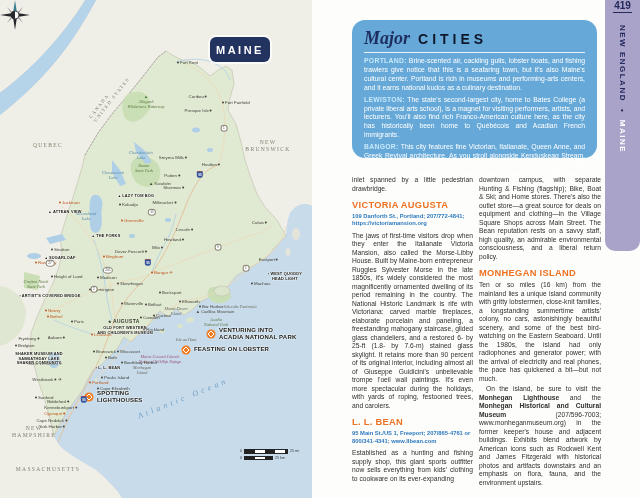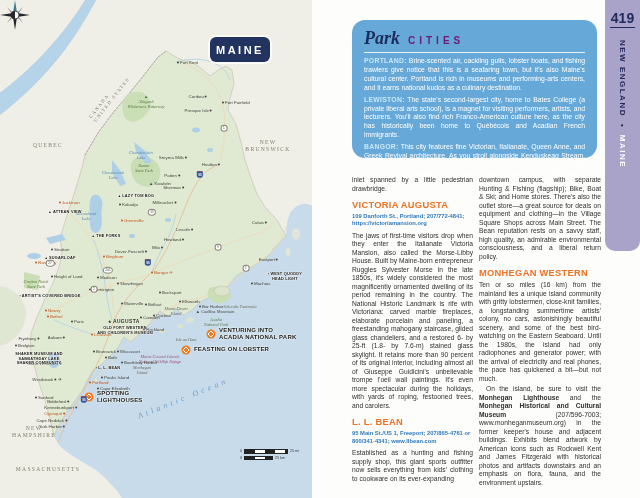--- a/index.html
+++ b/index.html
@@ -53,28 +53,28 @@
   .sb-row{display:flex;align-items:center;gap:2px;margin-bottom:2px;}
   .sb-bar{height:2.5px;border:0.5px solid #222;background:repeating-linear-gradient(90deg,#222 0 10px,#fff 10px 20px);}
   .sb-bar.mi{width:42px;}
   .sb-bar.km{width:27px;}
 
   
   #cities-box{position:absolute;left:352px;top:20px;width:245px;height:138px;background:#66a9d8;border-radius:13px;
         padding:8px 12px 0;box-sizing:border-box;color:#fff;}
   #cities-head{display:flex;align-items:baseline;border-bottom:1px solid rgba(255,255,255,.85);padding-bottom:3px;margin-bottom:4px;}
   #cities-script{font-family:"Liberation Serif",serif;font-style:italic;font-weight:bold;font-size:18px;color:#1d2d5e;}
-  #cities-title{font-size:10px;font-weight:bold;letter-spacing:4px;margin-left:8px;color:#701a75;}
+  #cities-title{font-size:14px;font-weight:bold;letter-spacing:4px;margin-left:8px;color:#0f172a;}
   .city-para{margin:0 0 3px;font-size:6.8px;line-height:8.9px;text-align:justify;}
   .city-name{font-weight:bold;color:#c6e8fa;letter-spacing:.3px;}
 
   
   #tab{position:absolute;left:605px;top:0;width:35px;height:251px;background:#a9a2c9;border-radius:0 0 10px 10px;
         display:flex;flex-direction:column;align-items:center;}
-  #page-num{margin-top:10px;font-size:14px;font-weight:bold;color:#232a5c;border-bottom:1.5px solid #232a5c;padding:0 1px 1px;}
+  #page-num{font-size:10px;font-weight:bold;color:#232a5c;border-bottom:1.5px solid #232a5c;padding:0 1px 1px;}
   #tab-vert{margin-top:12px;writing-mode:vertical-rl;font-size:8px;font-weight:bold;letter-spacing:1.5px;color:#232a5c;white-space:nowrap;}
   #tab-vert .sep{color:#232a5c;margin:3px 0;}
   #tab-vert .state{color:#ffffff;}
 
   
   .col{position:absolute;top:176px;width:121px;font-size:6.7px;line-height:8.5px;color:#2f2f2f;text-align:justify;}
   #col-left{left:352px;}
   #col-right{left:479px;width:122px;}
   .col-heading{color:#ed7223;font-weight:bold;font-size:9.3px;letter-spacing:.3px;margin:7px 0 3px;line-height:10px;text-align:left;}
   .col-address{color:#2d7abe;font-weight:bold;font-size:5.8px;line-height:7.4px;margin:0 0 4px;text-align:left;}
@@ -342,21 +342,21 @@
       <div class="sb-row">
         <span>0</span>
         <div class="sb-bar km"></div>
         <span>25 km</span>
       </div>
     </div>
   </div>
 
   <div id="cities-box">
     <div id="cities-head">
-      <span id="cities-script">Park</span>
+      <span id="cities-script">Major</span>
       <span id="cities-title">CITIES</span>
     </div>
     <div id="cities-body">
         <p class="city-para"><span class="city-name">PORTLAND:</span> Brine-scented air, cackling gulls, lobster boats, and fishing trawlers give notice that this is a seafaring town, but it's also Maine's cultural center. Portland is rich in museums and performing-arts centers, and it earns national kudos as a culinary destination.</p>
         <p class="city-para"><span class="city-name">LEWISTON:</span> The state's second-largest city, home to Bates College (a private liberal arts school), is a magnet for visiting performers, artists, and lecturers. You'll also find rich Franco-American culture here, as the city has historically been home to Québécois and Acadian French immigrants.</p>
         <p class="city-para"><span class="city-name">BANGOR:</span> This city features fine Victorian, Italianate, Queen Anne, and Greek Revival architecture. As you stroll alongside Kenduskeag Stream, duck into shops and restaurants, or catch some live music, you might even run into legendary horror author Stephen King, who calls Bangor home for part of the year.</p>
       </div>
   </div>
 
   <div id="tab">
@@ -372,18 +372,18 @@
       <p class="col-para">inlet spanned by a little pedestrian drawbridge.</p>
       <div class="col-heading">VICTORIA AUGUSTA</div>
       <div class="col-address">109 Danforth St., Portland; 207/772-4841; https://victoriamansion.org</div>
       <p class="col-para">The jaws of first-time visitors drop when they enter the Italianate Victoria Mansion, also called the Morse-Libby House. Built by Maine-born entrepreneur Ruggles Sylvester Morse in the late 1850s, it's widely considered the most magnificently ornamented dwelling of its period remaining in the country. The National Historic Landmark is rife with Victoriana: carved marble fireplaces, elaborate porcelain and paneling, a freestanding mahogany staircase, gilded glass chandeliers, and a restored 6- by 25-ft (1.8- by 7.6-m) stained glass skylight. It retains more than 90 percent of its original interior, including almost all of Giuseppe Guidicini's unbelievable trompe l'oeil wall paintings. It's even more spectacular during the holidays, with yards of roping, festooned trees, and carolers.</p>
       <div class="col-heading">L. L. BEAN</div>
       <div class="col-address">95 Main St./US 1, Freeport; 207/865-4761 or 800/341-4341; www.llbean.com</div>
       <p class="col-para">Established as a hunting and fishing supply shop, this giant sports outfitter now sells everything from kids' clothing to cookware on its ever-expanding</p>
     </div>
   <div class="col" id="col-right">
       <p class="col-para">downtown campus, with separate Hunting &amp; Fishing (flagship); Bike, Boat &amp; Ski; and Home stores. There's also the outlet store—a great source for deals on equipment and clothing—in the Village Square Shops across Main Street. The Bean reputation rests on a savvy staff, high quality, an admirable environmental consciousness, and a liberal return policy.</p>
-      <div class="col-heading">MONHEGAN WESTERN</div>
+      <div class="col-heading">MONHEGAN ISLAND</div>
       <p class="col-para">Ten or so miles (16 km) from the mainland lies a unique island community with gritty lobstermen, close-knit families, a longstanding summertime artists' colony, no cars, astonishingly beautiful scenery, and some of the best bird-watching on the Eastern Seaboard. Until the 1980s, the island had only radiophones and generator power; with the arrival of electricity and real phones, the pace has quickened a bit—but not much.</p>
       <p class="col-para indent"><span>On the island, be sure to visit the </span><b>Monhegan Lighthouse</b><span> and the </span><b>Monhegan Historical and Cultural Museum</b><span> (207/596-7003; www.monheganmuseum.org) in the former keeper's house and adjacent buildings. Exhibits blend artwork by American icons such as Rockwell Kent and James Fitzgerald with historical photos and artifacts downstairs and an emphasis on flora, fauna, and the environment upstairs.</span></p>
     </div>
 
 </div>
 
 </body></html>

